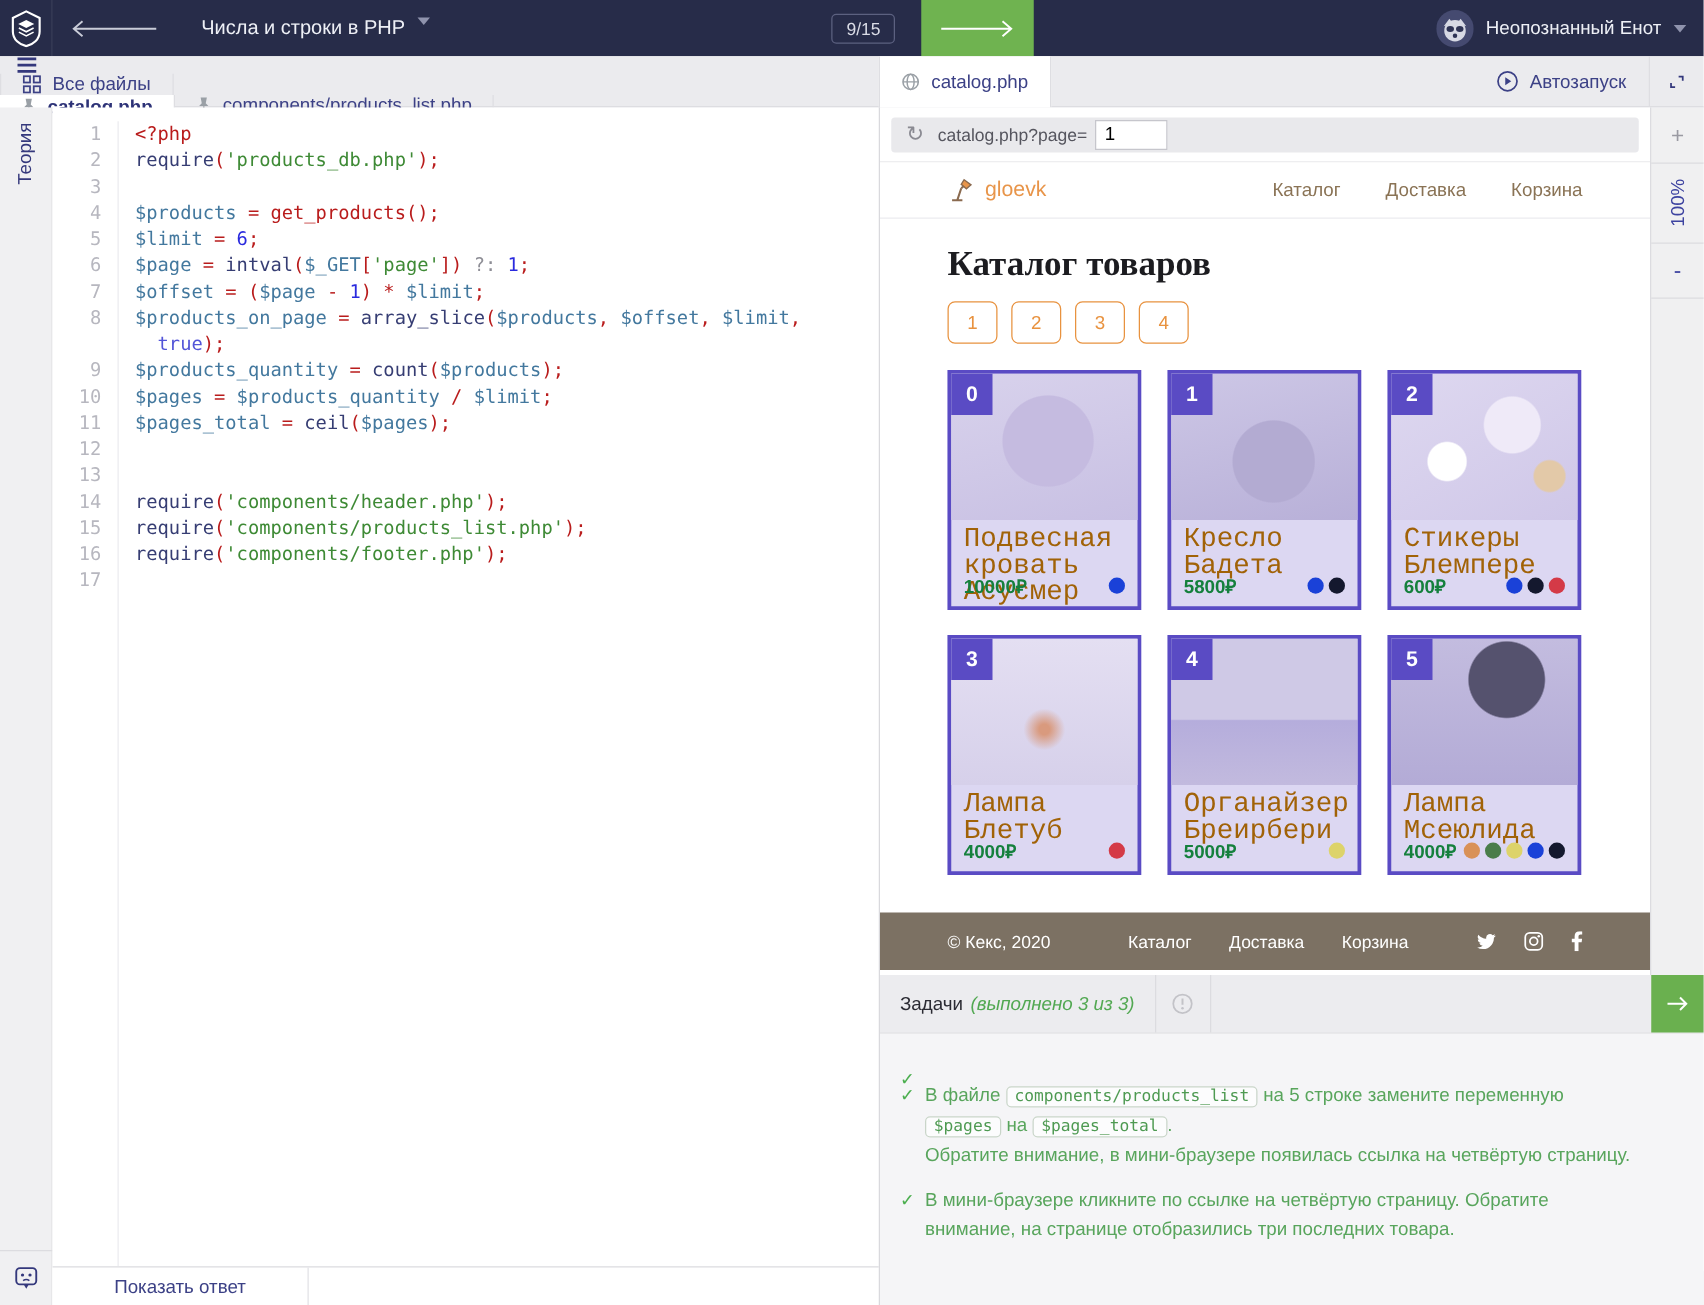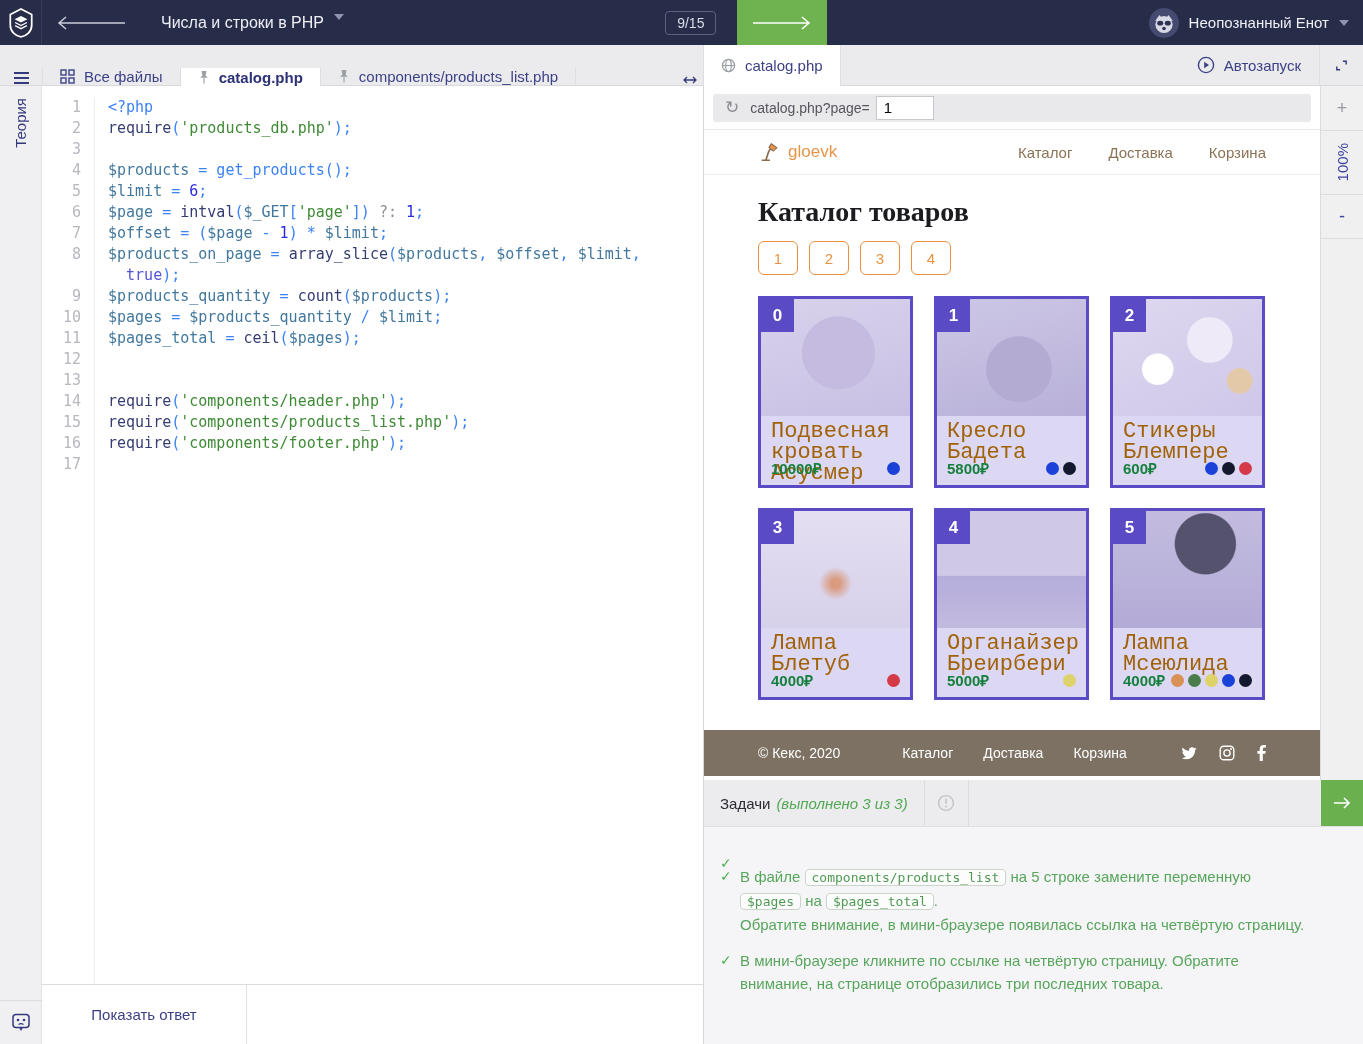--- a/index.html
+++ b/index.html
@@ -12,21 +12,21 @@
   .back-btn { margin-left:13px; width:78px; display:flex; align-items:center; cursor:pointer; }
   .course-title { margin-left:28px; font-size:16px; font-weight:normal; color:#eef0f6; display:flex; align-items:flex-start; gap:10px; cursor:pointer; }
   .caret-down { width:0; height:0; border-left:5px solid transparent; border-right:5px solid transparent; border-top:6px solid #8f93ad; }
   .progress-badge { margin-left:auto; margin-right:21px; border:1px solid #5c6180; border-radius:4px; color:#dadce6; font-size:14px; padding:3px 11px; }
   .next-btn { width:90px; height:45px; background:#6fb350; display:flex; align-items:center; justify-content:center; cursor:pointer; }
   .user { margin-left:auto; margin-right:14px; display:flex; align-items:center; gap:10px; cursor:pointer; }
   .user-name { color:#eef0f6; font-size:15px; }
 
   
   .tabbar { height:41px; background:#ebebee; display:flex; border-bottom:1px solid #d9d9dd; }
-  .tabbar-left { width:703px; display:flex; align-items:flex-end; }
+  .tabbar-left { width:703px; display:flex; align-items:flex-start;flex-direction:column; }
   .tabbar-right { width:660px; display:flex; align-items:stretch; }
   .burger-cell { width:42px; display:flex; align-items:center; justify-content:center; cursor:pointer; }
   .tab { display:flex; align-items:center; gap:9px; padding:0 17px; font-size:15px; color:#3c4186; cursor:pointer; border-right:1px solid #dedee2; }
   .tab.first { border-left:1px solid #dedee2; }
   .tab.active { background:#fff; font-weight:bold; color:#2d3277; margin-bottom:-1px; }
   .splitter { margin-left:auto; width:26px; display:flex; align-items:center; justify-content:center; cursor:col-resize; }
   .autorun { margin-left:auto; display:flex; align-items:center; gap:9px; padding:0 18px; color:#3c4186; font-size:15px; cursor:pointer; }
   .expand-cell { width:44px; border-left:1px solid #dedee2; display:flex; align-items:center; justify-content:center; cursor:pointer; }
 
   
@@ -35,22 +35,22 @@
   .sidebar { width:42px; background:#f0f0f2; border-right:1px solid #e3e3e6; display:flex; flex-direction:column; align-items:center; }
   .vertical { writing-mode:vertical-rl; transform:rotate(180deg); }
   .theory { margin-top:12px; color:#34387c; font-size:15px; cursor:pointer; }
   .sidebar-bottom { margin-top:auto; height:44px; width:42px; border-top:1px solid #dcdce0; display:flex; align-items:center; justify-content:center; }
   .editor-wrap { flex:1; display:flex; flex-direction:column; background:#fff; }
   .editor { flex:1; display:flex; font-family:"DejaVu Sans Mono",monospace; font-size:15px; line-height:21px; padding-top:11px; overflow:hidden; }
   .gutter { width:53px; padding-right:13px; text-align:right; color:#b7b7bf; border-right:1px solid #ececef; }
   .code { flex:1; padding-left:13px; white-space:pre; color:#20222a; cursor:text; }
   .code-line, .ln { min-height:21px; }
   .tk-kw { color:#363d73; } .tk-vr { color:#43789e; } .tk-st { color:#3e8a35; }
-  .tk-nm { color:#2a2ade; } .tk-bl { color:#5355d8; } .tk-op { color:#8e8e96; } .tk-pl { color:#3b82f6; }
-  .bottombar { height:60px; border-top:1px solid #dcdce0; background:#fff; display:flex; align-items:stretch; }
+  .tk-nm { color:#2a2ade; } .tk-bl { color:#5355d8; } .tk-op { color:#8e8e96; } .tk-pl { color:#b91c1c; }
+  .bottombar { height:31px; border-top:1px solid #dcdce0; background:#fff; display:flex; align-items:stretch; }
   .show-answer { width:205px; display:flex; align-items:center; justify-content:center; color:#3c4186; font-size:15px; border-right:1px solid #e2e2e6; cursor:pointer; }
 
   
   .right-col { width:660px; display:flex; flex-direction:column; border-left:1px solid #d9d9dd; }
   .browser-section { height:694px; display:flex; }
   .browser-main { width:616px; display:flex; flex-direction:column; background:#fff; }
   .chrome { height:44px; border-bottom:1px solid #e9e9ec; display:flex; align-items:center; padding:0 9px; }
   .urlbar { flex:1; height:28px; background:#e9e9ec; border-radius:3px; display:flex; align-items:center; padding:0 12px; font-size:14px; color:#55555e; }
   .reload { color:#8a8a92; font-size:17px; margin-right:11px; cursor:pointer; }
   .page-input { width:58px; height:24px; border:1px solid #c6c6cc; background:#fff; margin-left:6px; font-size:15px; padding:0 7px; font-family:"Liberation Sans",sans-serif; }

